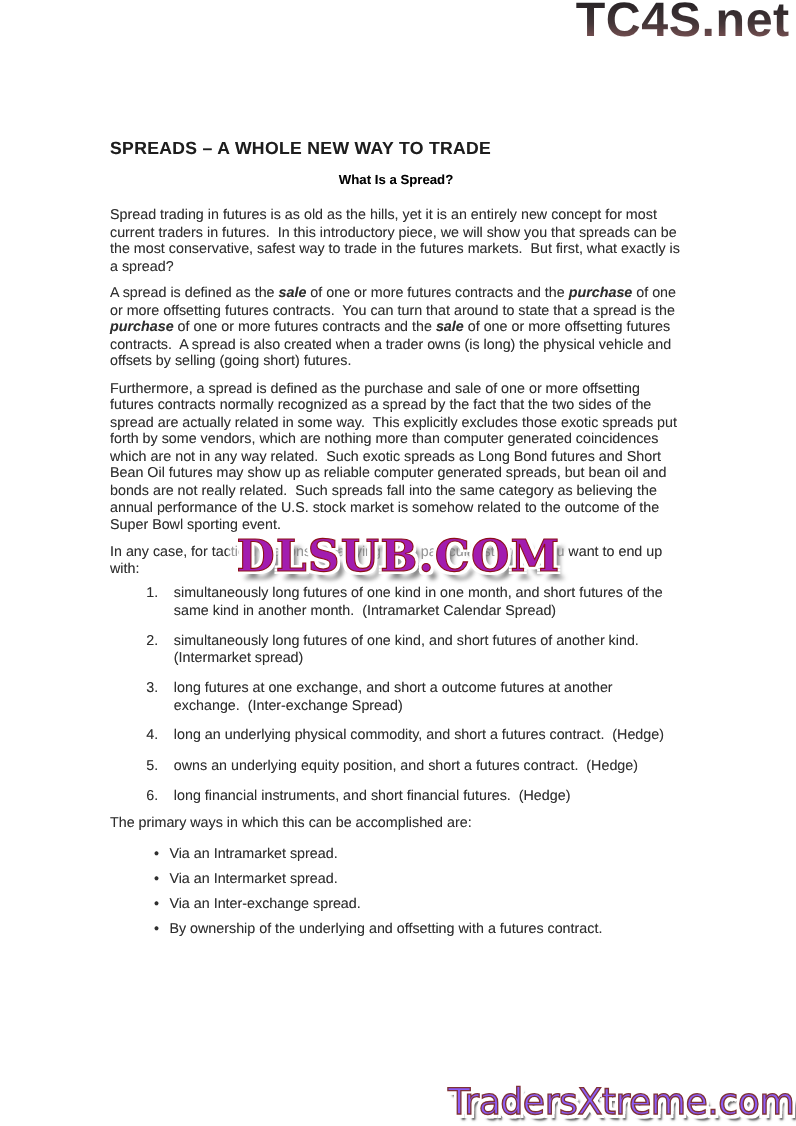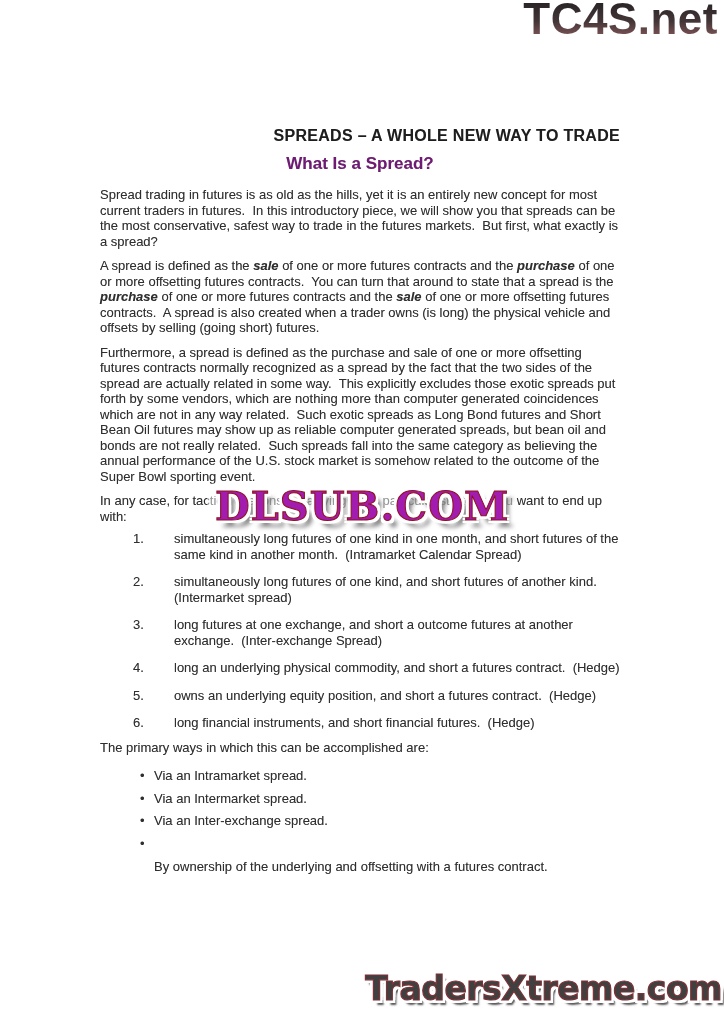--- a/index.html
+++ b/index.html
@@ -17,64 +17,63 @@
   .content {
     position: absolute;
     left: 100px; top: 0;
     width: 520px;
     font-size: 13px;
     line-height: 15.5px;
     text-shadow: 0 0 0.4px rgba(0,0,0,0.30); 
   }
   h1.doc-title {
     margin: 126px 0 0 0;
-    text-align: right;
+    text-align: left;
     font-size: 16px;
     line-height: 19px;
     font-weight: bold;
     color: #1d1d1d;
     letter-spacing: 0.3px;
   }
   h2.doc-subtitle {
     margin: 10px 0 0 0;
     text-align: center;
-    font-size: 17px;
+    font-size: 12px;
     line-height: 17px;
     font-weight: bold;
-    color: #701a75;
+    color: #000000;
   }
   p.para {
     margin: 9px 0 0 0;
     white-space: pre-wrap;
   }
   p.para.first { margin-top: 15px; }
   .em { font-weight: bold; font-style: italic; }
 
   
   .num-item {
     display: flex;
     margin: 12px 0 0 33px;
   }
   .num-item.first { margin-top: 7px; }
   .num-item .num { flex: none; width: 25px; }
-  .num-item .txt { width: 460px; white-space: pre-wrap; margin-left: 16px; }
+  .num-item .txt { width: 460px; white-space: pre-wrap; }
 
   
   .bul-item {
     display: flex;
     margin: 7px 0 0 40px;
   }
   .bul-item.first { margin-top: 13px; }
   .bul-item .mark { flex: none; width: 14px; font-size: 13px; }
   .bul-item .txt { white-space: pre-wrap; }
   .bul-item .txt.justify {
     white-space: normal;
     width: 420px;
     text-align: justify;
-    margin-top: 23px;
   }
 
   
   .wm-top {
     position: absolute;
     top: -6px; right: 6px;
     font-family: "Liberation Sans", sans-serif;
     font-weight: 900;
     font-size: 44px;
     letter-spacing: 0.5px;
@@ -108,26 +107,26 @@
       -3px -3px 0 #ffffff, 3px -3px 0 #ffffff,
       -3px 3px 0 #ffffff, 3px 3px 0 #ffffff,
       -3px 0 0 #ffffff, 3px 0 0 #ffffff,
       0 -3px 0 #ffffff, 0 3px 0 #ffffff,
       6px 7px 4px rgba(115,115,115,0.85);
     z-index: 5;
   }
 
   .wm-bottom {
     position: absolute;
-    right: 2px; bottom: 16px;
+    right: 2px; bottom: 3px;
     font-family: "DejaVu Sans", sans-serif;
-    font-weight: bold;
+    font-weight: normal;
     font-size: 33px;
     letter-spacing: -0.5px;
-    color: #404040;
+    color: #8b5cf6;
     -webkit-text-stroke: 1.2px #7e3136;
     text-shadow:
       -3px -3px 0 #ffffff, 3px -3px 0 #ffffff,
       -3px 3px 0 #ffffff, 3px 3px 0 #ffffff,
       -3px 0 0 #ffffff, 3px 0 0 #ffffff,
       0 -3px 0 #ffffff, 0 3px 0 #ffffff,
       4px 5px 2px rgba(55,55,55,0.85);
     z-index: 5;
   }
 </style>

